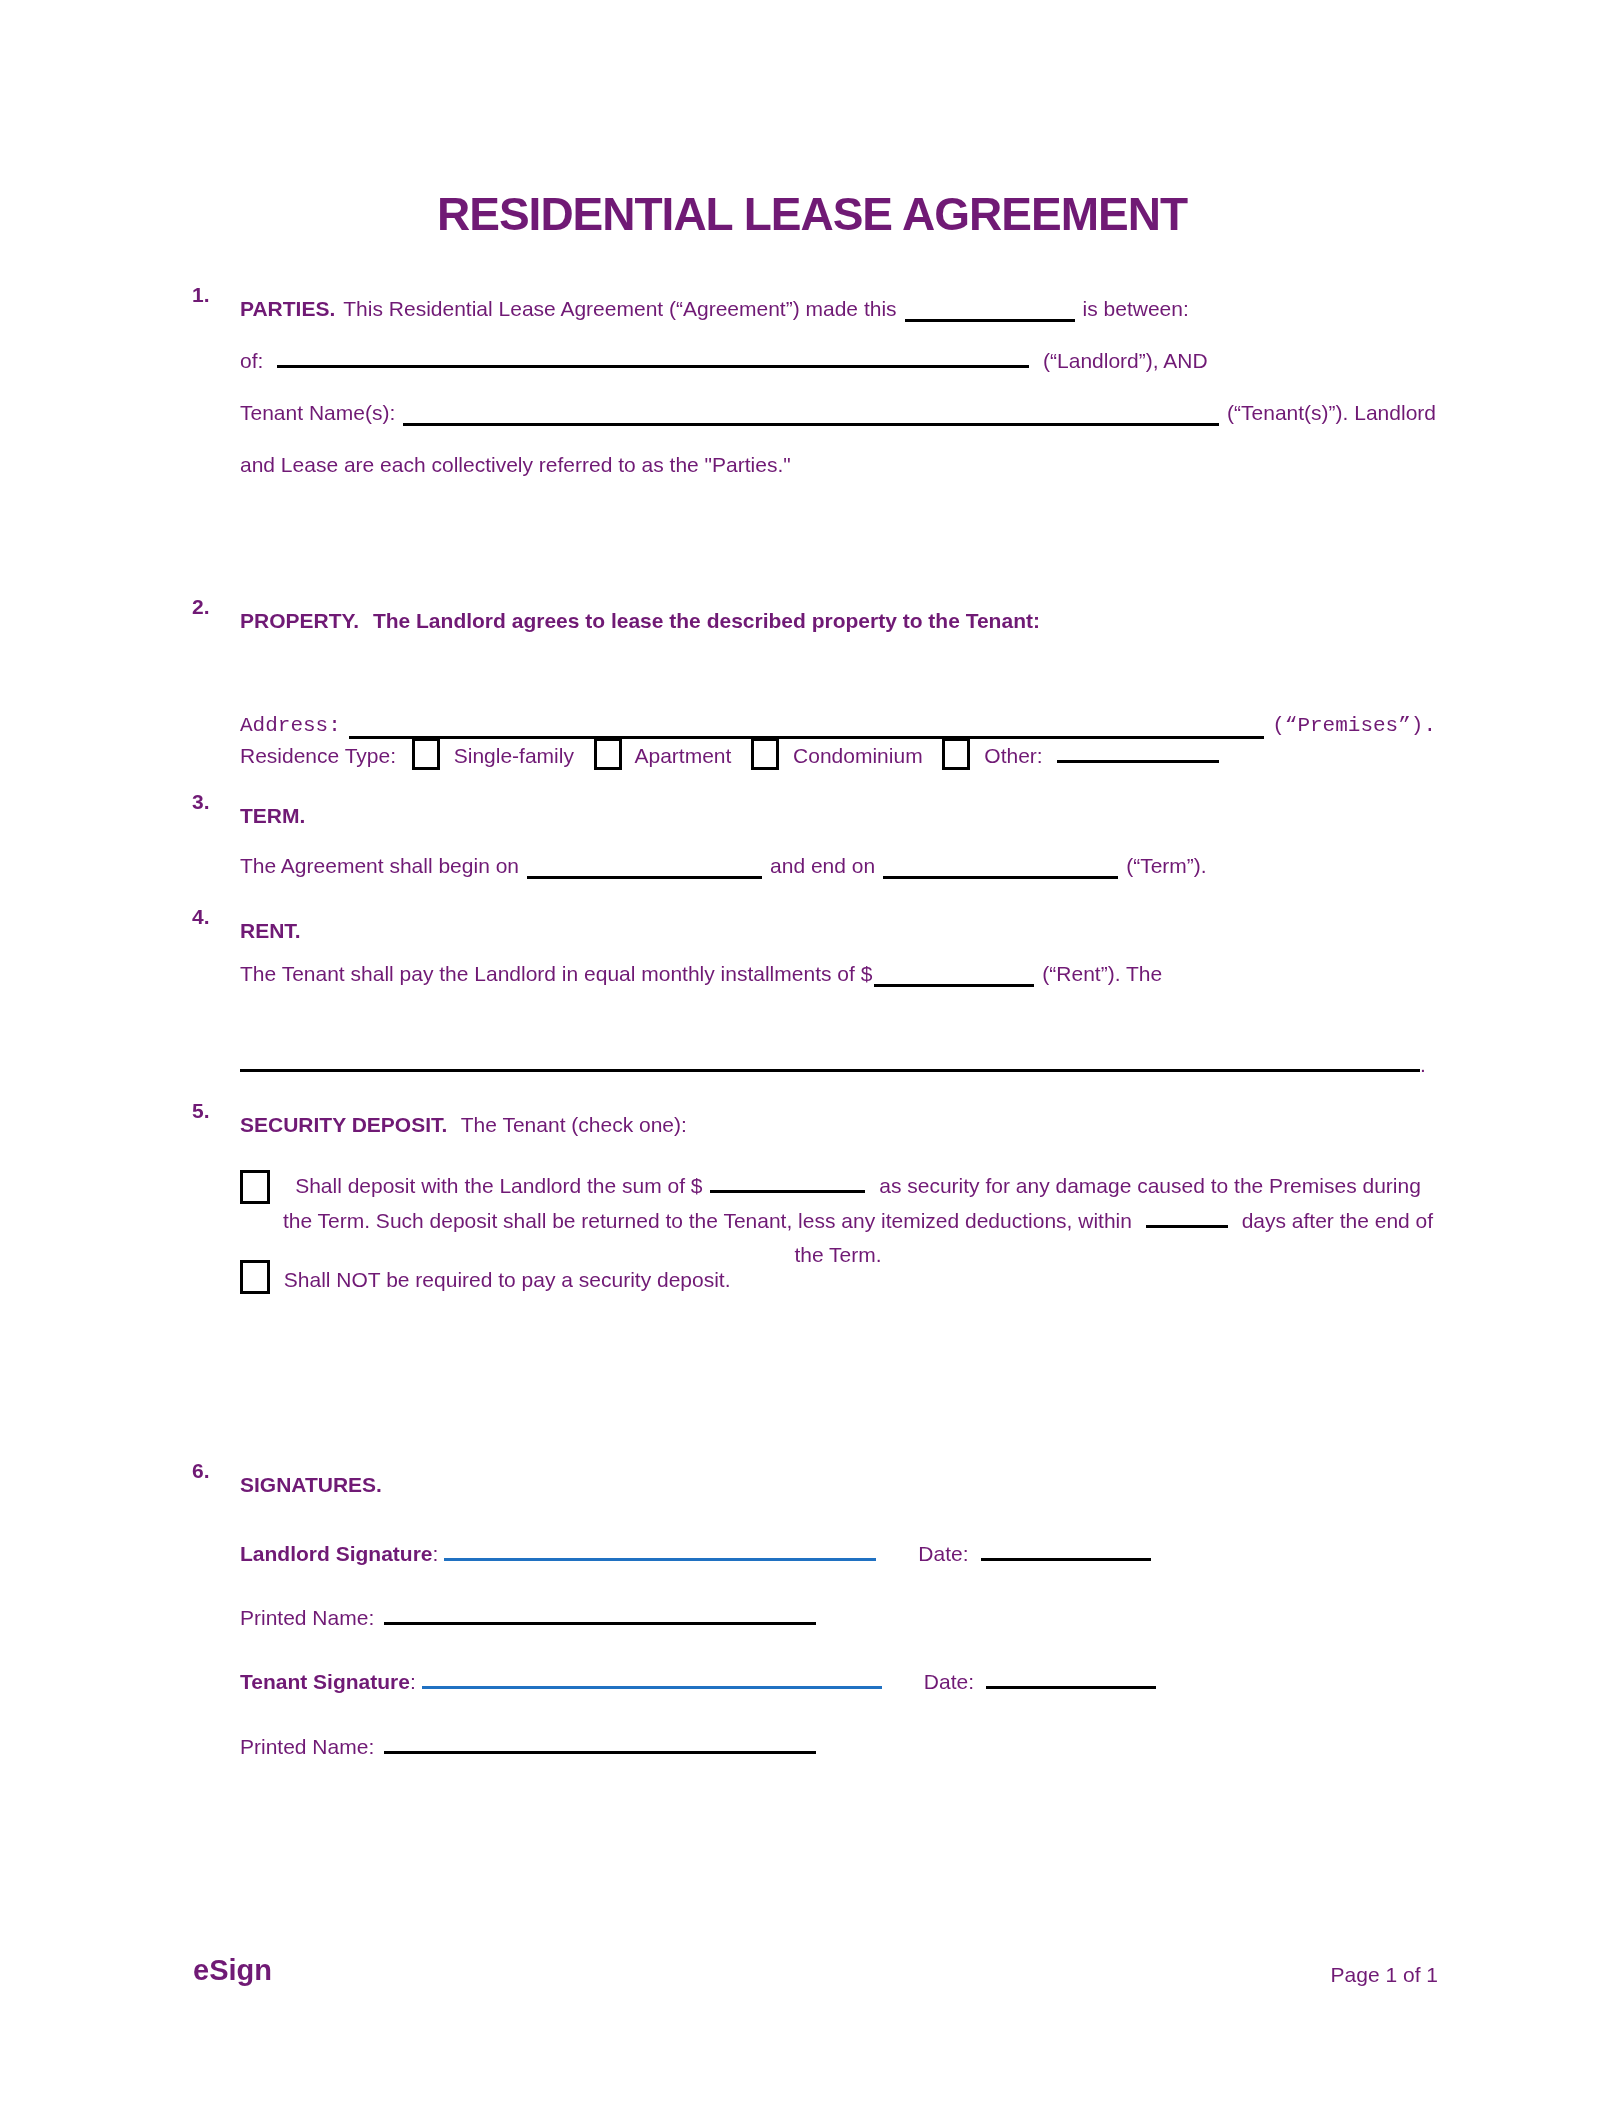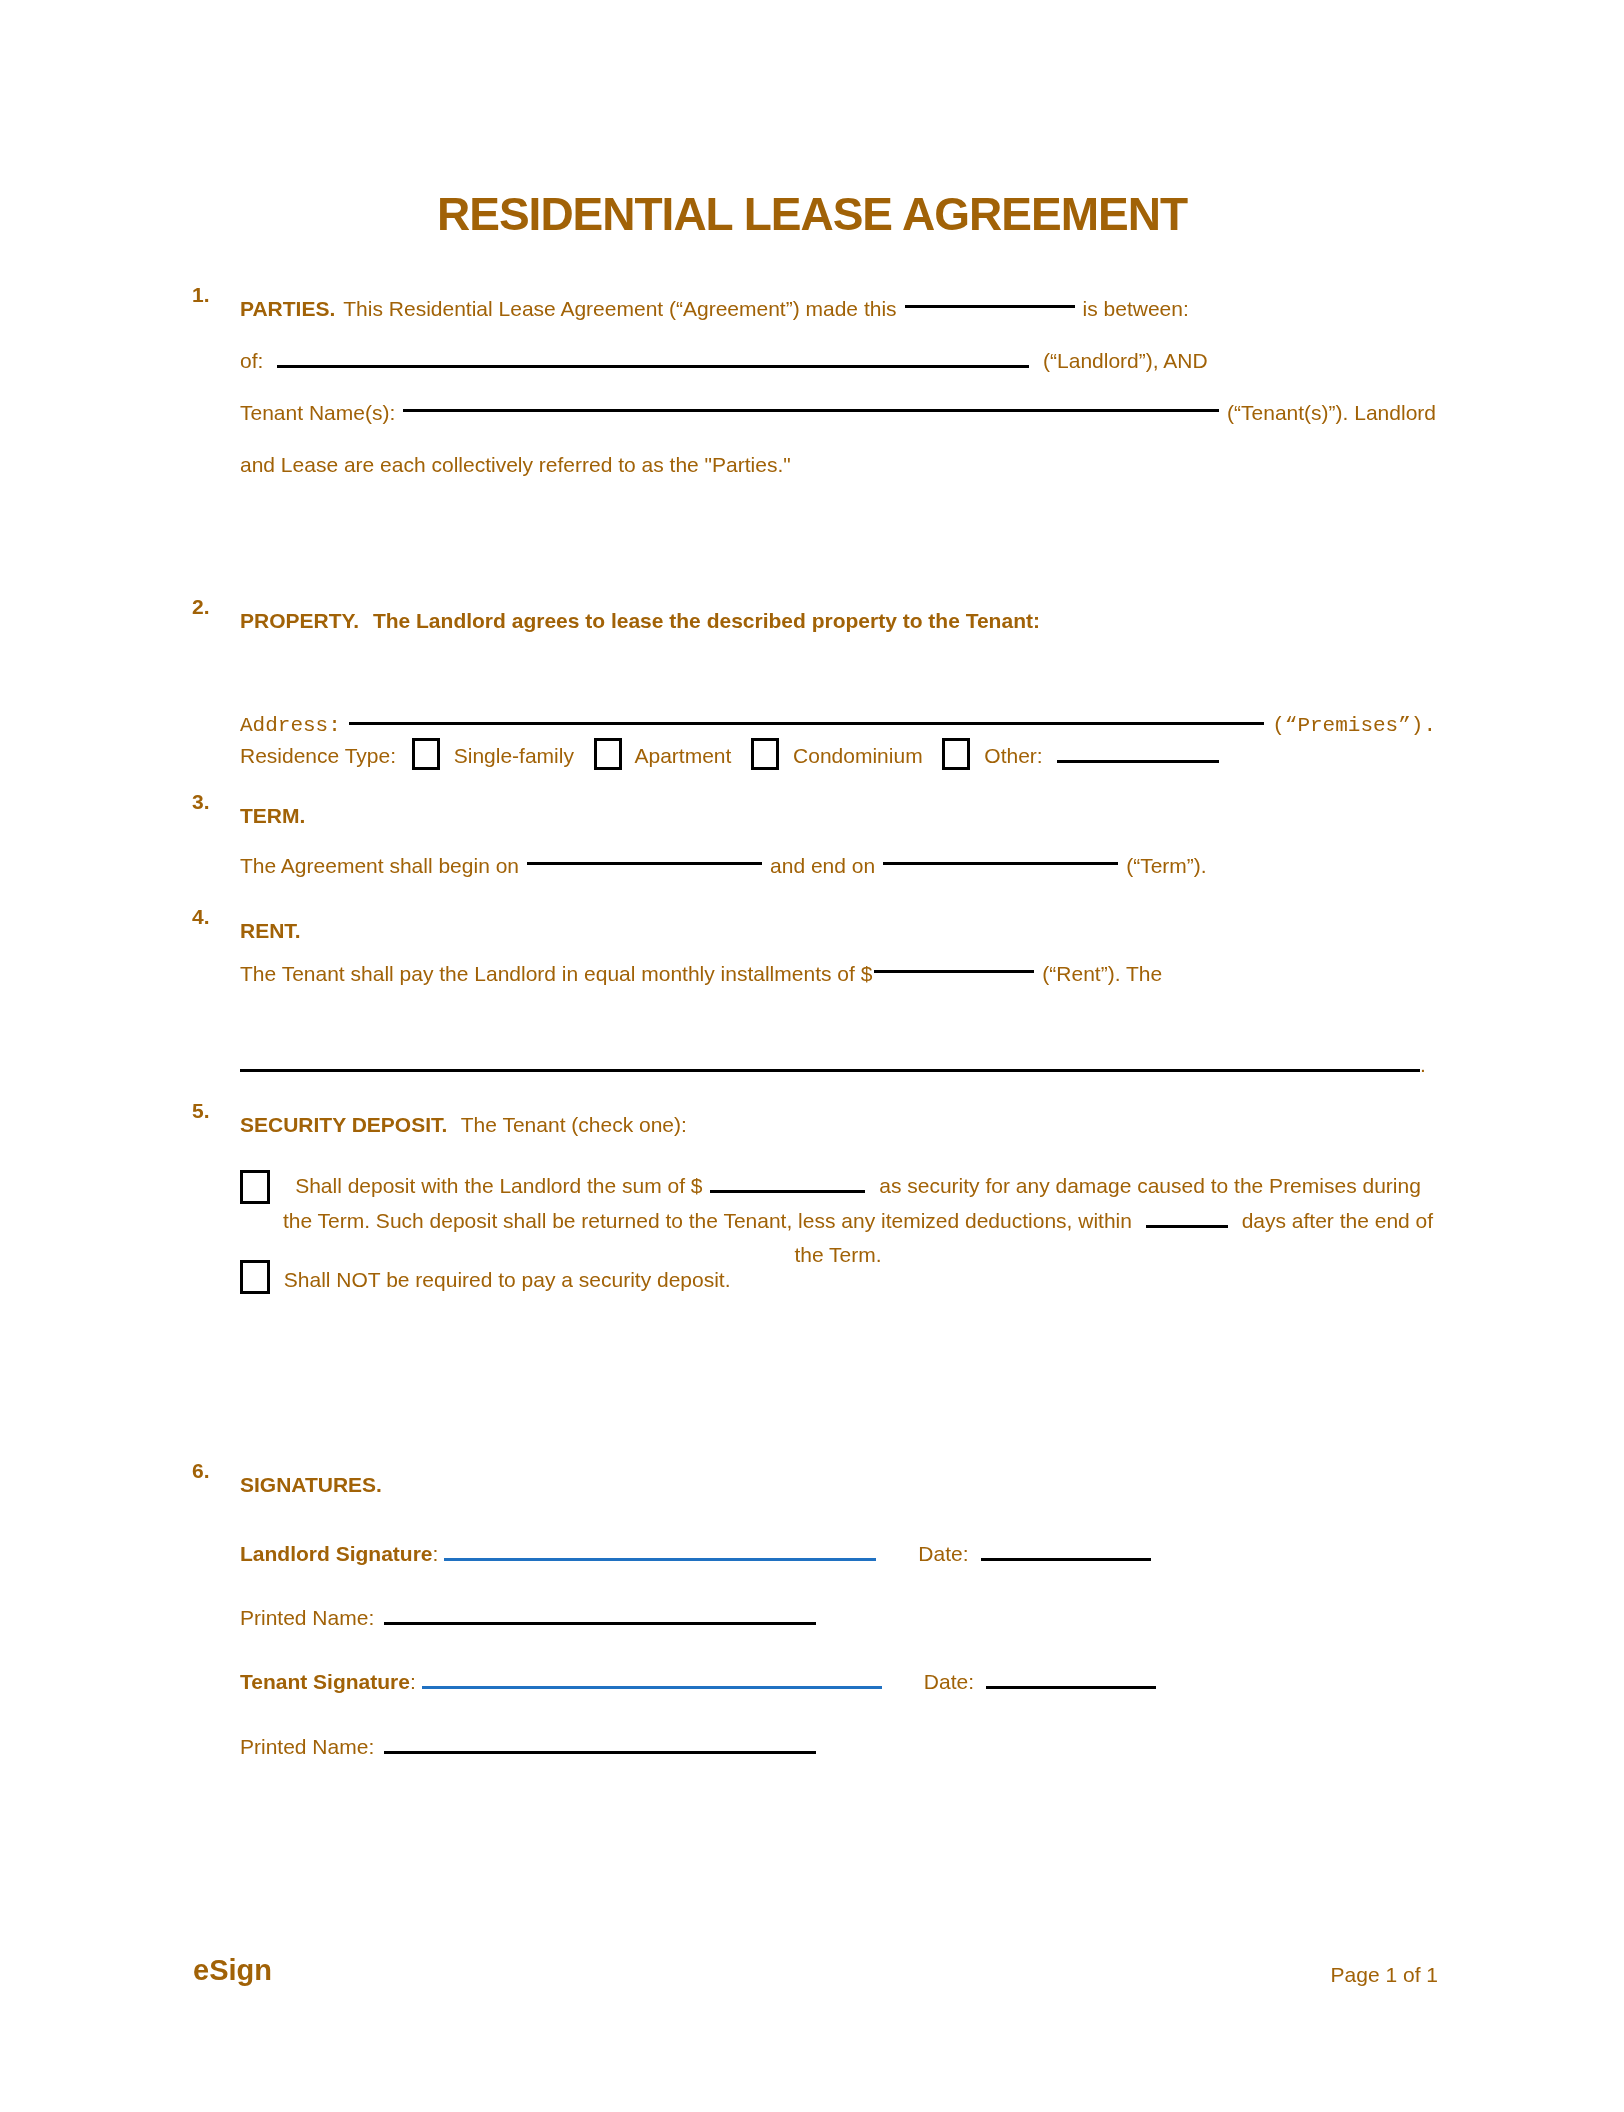--- a/index.html
+++ b/index.html
@@ -3,21 +3,21 @@
 <meta charset="utf-8">
 <style>
   html, body { margin: 0; padding: 0; background: #ffffff; }
   .page {
     position: relative;
     width: 1624px;
     height: 2112px;
     background: #ffffff;
     font-family: "Liberation Sans", "DejaVu Sans", sans-serif;
     font-size: 21px;
-    color: #a16207;
+    color: #701a75;
     overflow: hidden;
   }
   .abs { position: absolute; }
 
   .doc-title {
     top: 188px; left: 0; width: 100%;
     text-align: center;
     font-size: 46px;
     font-weight: bold;
     letter-spacing: -1px;
@@ -26,21 +26,21 @@
 
   
   .content { left: 240px; width: 1196px; }
   .sec-num {
     position: absolute; left: -48px; top: 0;
     font-weight: bold;
   }
   .bold { font-weight: bold; }
 
   .line { line-height: 52px; white-space: nowrap; }
-  .flexline { display: flex; align-items: flex-start; line-height: 52px; }
+  .flexline { display: flex; align-items: center; line-height: 52px; }
 
   
   .blank {
     display: inline-block;
     border-bottom: 3px solid #000;
     height: 22px;
     vertical-align: baseline;
     margin: 0 8px;
   }
   .flexline .blank.grow { flex: 1 1 auto; }

